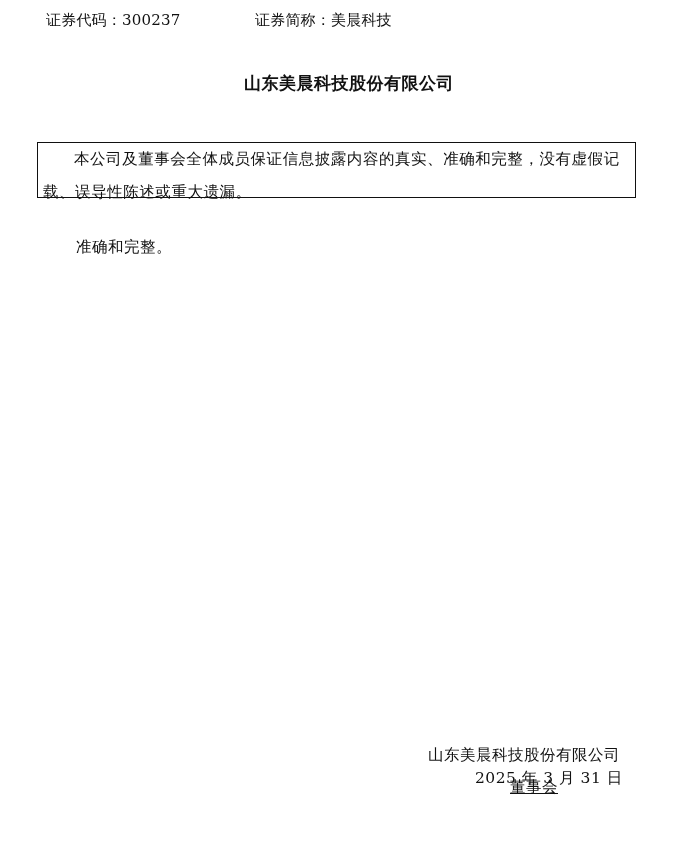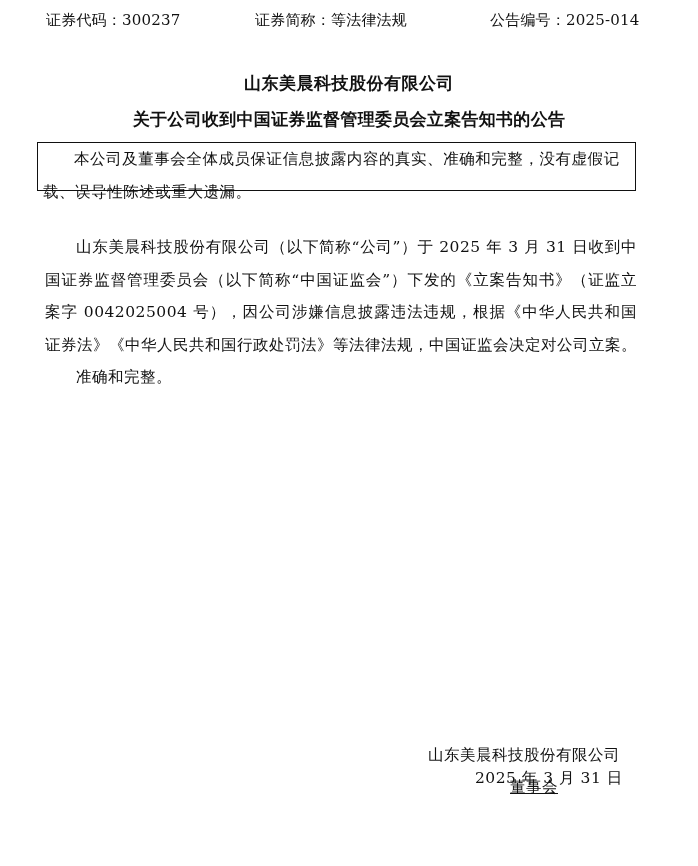--- a/index.html
+++ b/index.html
@@ -44,21 +44,21 @@
       white-space: nowrap;
     }
     .title-company { top: 72px; letter-spacing: 0.5px; }
     .title-notice { top: 108px; letter-spacing: 0.3px; }
 
     .disclaimer-box {
       position: absolute;
       left: 37px;
       top: 142px;
       width: 599px;
-      height: 49px;
+      height: 56px;
       border: 1.5px solid #111111;
       box-sizing: border-box;
       font-size: 15.5px;
       line-height: 33px;
       padding: 0 0 0 5px;
     }
     .disclaimer-box p {
       margin: 0;
       text-indent: 31px;
       letter-spacing: 0.55px;
@@ -92,32 +92,29 @@
     .sign-company { left: 428px; top: 745px; }
     .sign-board { left: 510px; top: 777px; text-decoration: underline; }
     .sign-date { left: 475px; top: 768px; }
   </style>
 </head>
 <body>
 
 <div class="page">
 
   <div class="hdr hdr-code">证券代码：300237</div>
-  <div class="hdr hdr-abbr">证券简称：等法律法规</div>
-  <div class="hdr hdr-num">公告编号：2025-014</div>
+  <div class="hdr hdr-abbr">证券简称：美晨科技</div>
 
   <div class="title title-company">山东美晨科技股份有限公司</div>
-  <div class="title title-notice">关于公司收到中国证券监督管理委员会立案告知书的公告</div>
 
   <div class="disclaimer-box">
     <p>本公司及董事会全体成员保证信息披露内容的真实、准确和完整，没有虚假记载、误导性陈述或重大遗漏。</p>
   </div>
 
   <div class="body-text">
-    <p>山东美晨科技股份有限公司（以下简称“公司”）于 2025 年 3 月 31 日收到中国证券监督管理委员会（以下简称“中国证监会”）下发的《立案告知书》（证监立案字 0042025004 号），因公司涉嫌信息披露违法违规，根据《中华人民共和国证券法》《中华人民共和国行政处罚法》等法律法规，中国证监会决定对公司立案。</p>
     <p>准确和完整。</p>
   </div>
 
   <div class="sign sign-company">山东美晨科技股份有限公司</div>
   <div class="sign sign-board">董事会</div>
   <div class="sign sign-date">2025 年 3 月 31 日</div>
 
 </div>
 
 </body></html>

